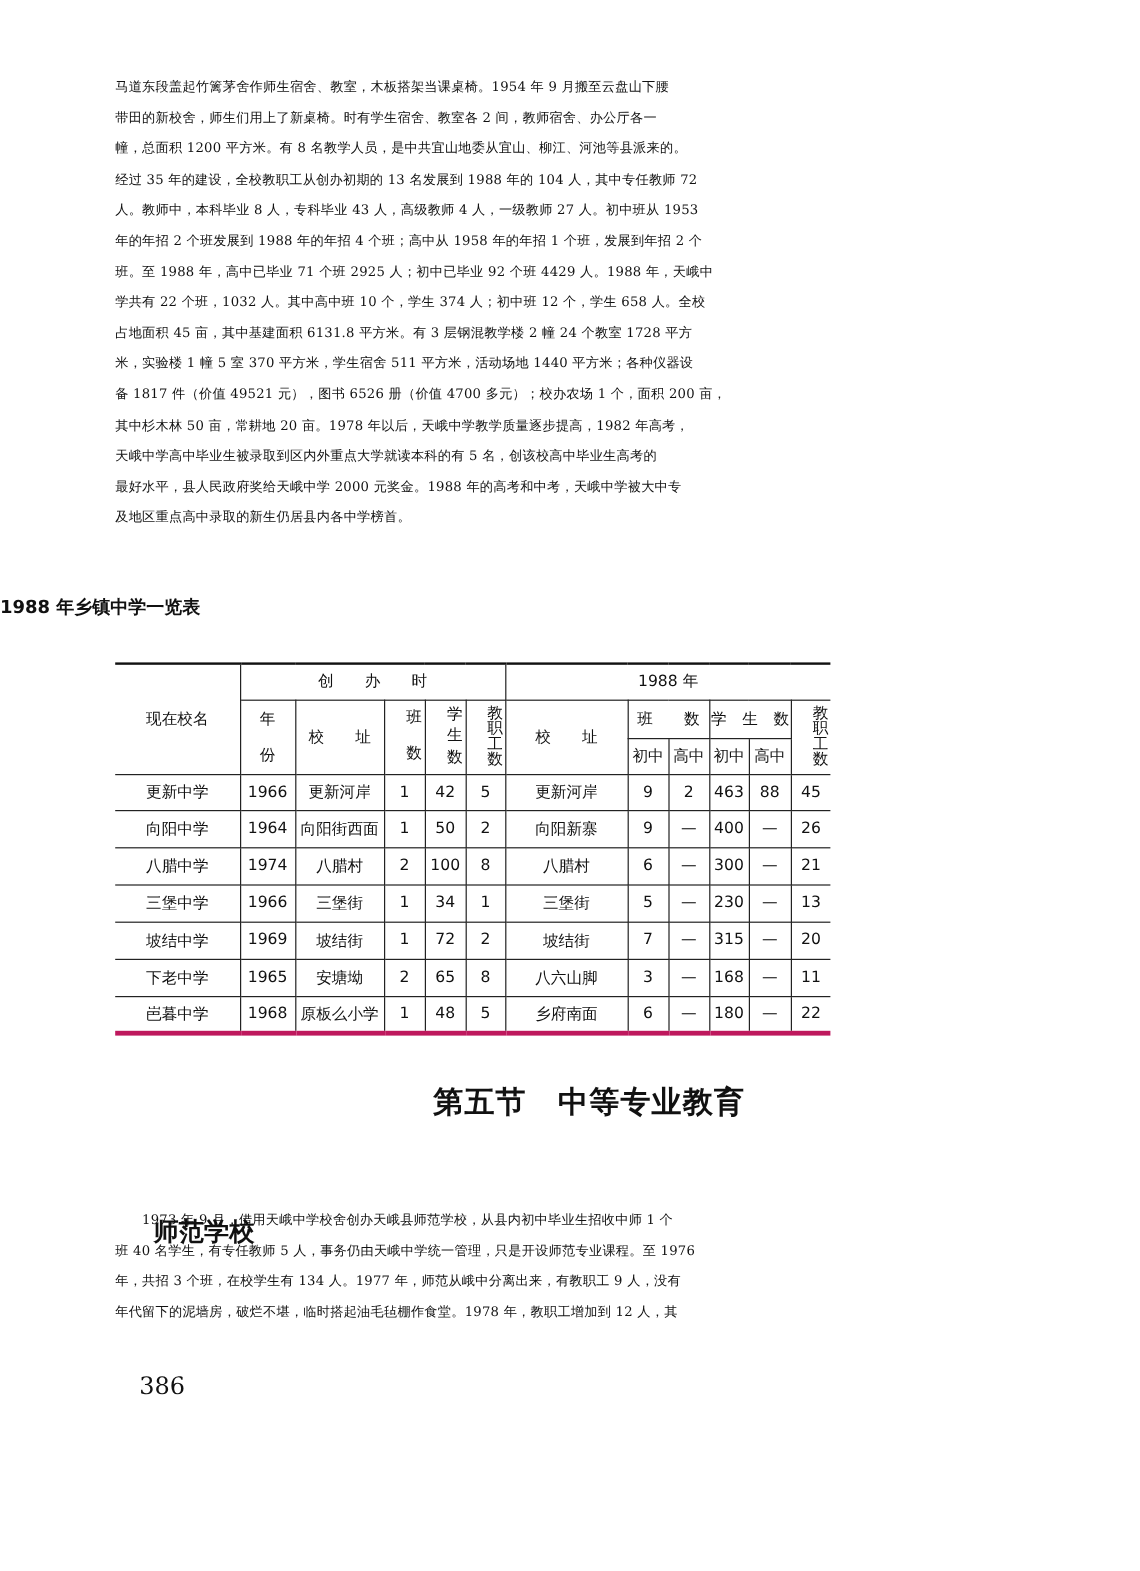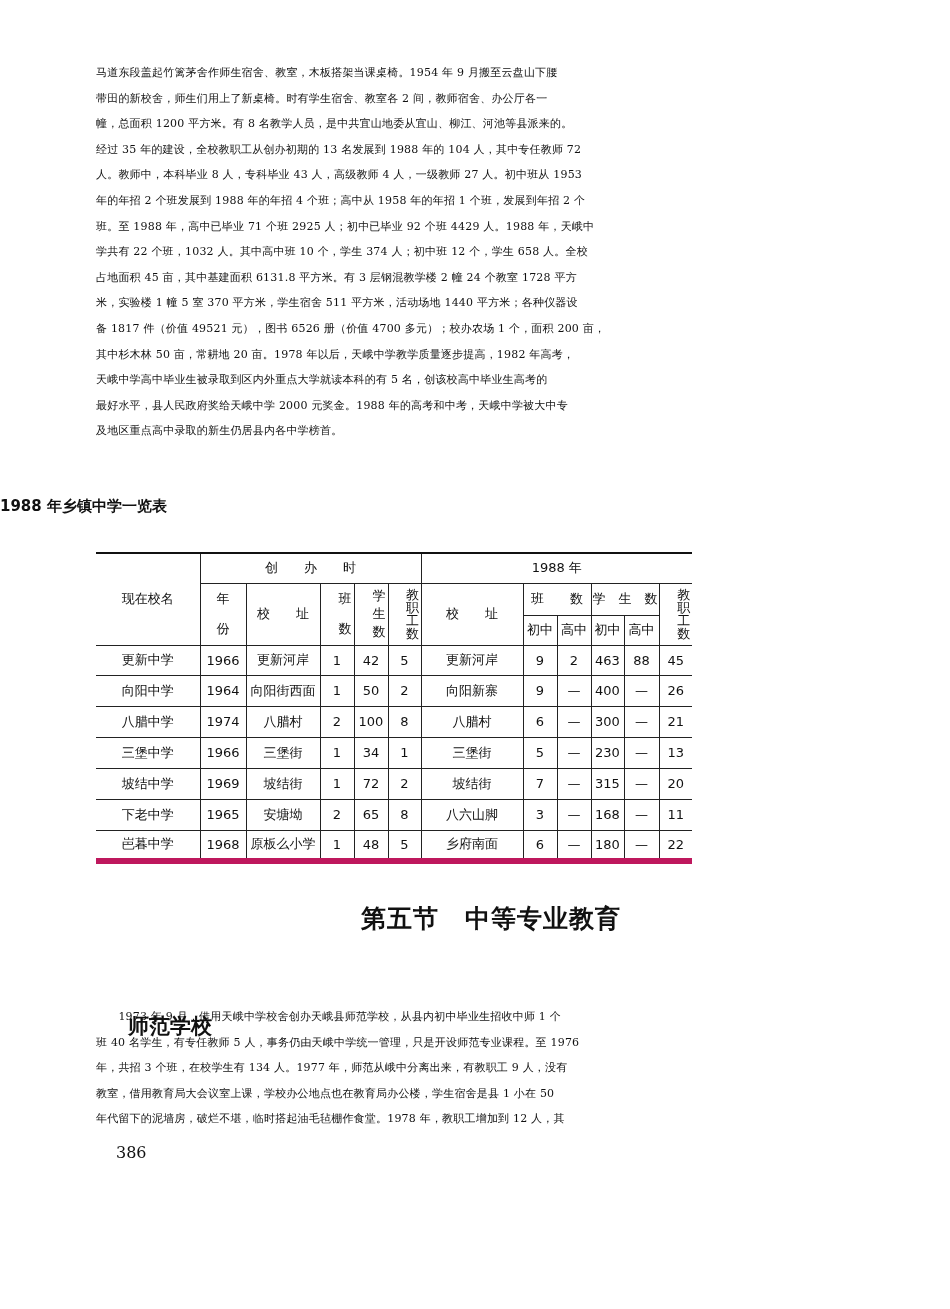--- a/index.html
+++ b/index.html
@@ -9,31 +9,31 @@
             text-align: justify; letter-spacing: 0.2px; }
     .para .line { display: block; white-space: nowrap; }
     #p1 { top: 60px; }
     .table-title { position: absolute; top: 497px; left: 0; width: 950px; text-align: left;
                    font-size: 15px; font-weight: bold; font-family: "DejaVu Sans", sans-serif; }
     table.tbl { position: absolute; top: 552px; left: 96px; border-collapse: collapse;
                 font-size: 13px; font-family: "DejaVu Sans", sans-serif; }
     table.tbl td, table.tbl th { border: 1px solid #222; text-align: center; padding: 0;
                                  font-weight: normal; }
     table.tbl tr.top th { border-top: 2px solid #111; }
-    table.tbl tr.last td { border-bottom: 6px solid #be185d; }
+    table.tbl tr.last td { border-bottom: 4px solid #be185d; }
     table.tbl th:first-child, table.tbl td:first-child { border-left: none; }
     table.tbl .last-col { border-right: none; }
     .vert { display: inline-block; width: 14px; line-height: 13px; word-break: break-all; margin-left: 16px; }
     .section-title { position: absolute; top: 902px; left: 16px; width: 950px; text-align: center;
                      font-size: 25px; font-weight: bold; font-family: "DejaVu Sans", sans-serif;
                      letter-spacing: 1px; }
     .sub-title { position: absolute; top: 1012px; left: 128px; font-size: 21px; font-weight: bold;
                  font-family: Liberation Serif, serif; }
     #p2 { top: 1004px; }
-    .page-number { position: absolute; top: 1143px; left: 116px; font-size: 16px; }
+    .page-number { position: absolute; top: 1143px; left: 116px; font-size: 20px; }
   </style>
 </head>
 <body>
 
 <div class="para" id="p1">
   <span class="line">马道东段盖起竹篱茅舍作师生宿舍、教室，木板搭架当课桌椅。1954 年 9 月搬至云盘山下腰</span>
   <span class="line">带田的新校舍，师生们用上了新桌椅。时有学生宿舍、教室各 2 间，教师宿舍、办公厅各一</span>
   <span class="line">幢，总面积 1200 平方米。有 8 名教学人员，是中共宜山地委从宜山、柳江、河池等县派来的。</span>
   <span class="line">经过 35 年的建设，全校教职工从创办初期的 13 名发展到 1988 年的 104 人，其中专任教师 72</span>
   <span class="line">人。教师中，本科毕业 8 人，专科毕业 43 人，高级教师 4 人，一级教师 27 人。初中班从 1953</span>
@@ -193,17 +193,16 @@
 </tbody>
   </table>
 
 <div class="section-title">第五节　中等专业教育</div>
 <div class="sub-title">师范学校</div>
 
 <div class="para" id="p2">
   <span class="line">　　1973 年 9 月，借用天峨中学校舍创办天峨县师范学校，从县内初中毕业生招收中师 1 个</span>
   <span class="line">班 40 名学生，有专任教师 5 人，事务仍由天峨中学统一管理，只是开设师范专业课程。至 1976</span>
   <span class="line">年，共招 3 个班，在校学生有 134 人。1977 年，师范从峨中分离出来，有教职工 9 人，没有</span>
-  <span class="line">教室，借用教育局大会议室上课，学校办公地点也在教育局办公楼，学生宿舍是县 1 小在 50</span>
   <span class="line">年代留下的泥墙房，破烂不堪，临时搭起油毛毡棚作食堂。1978 年，教职工增加到 12 人，其</span>
 </div>
 
 <div class="page-number">386</div>
 
 </body></html>

